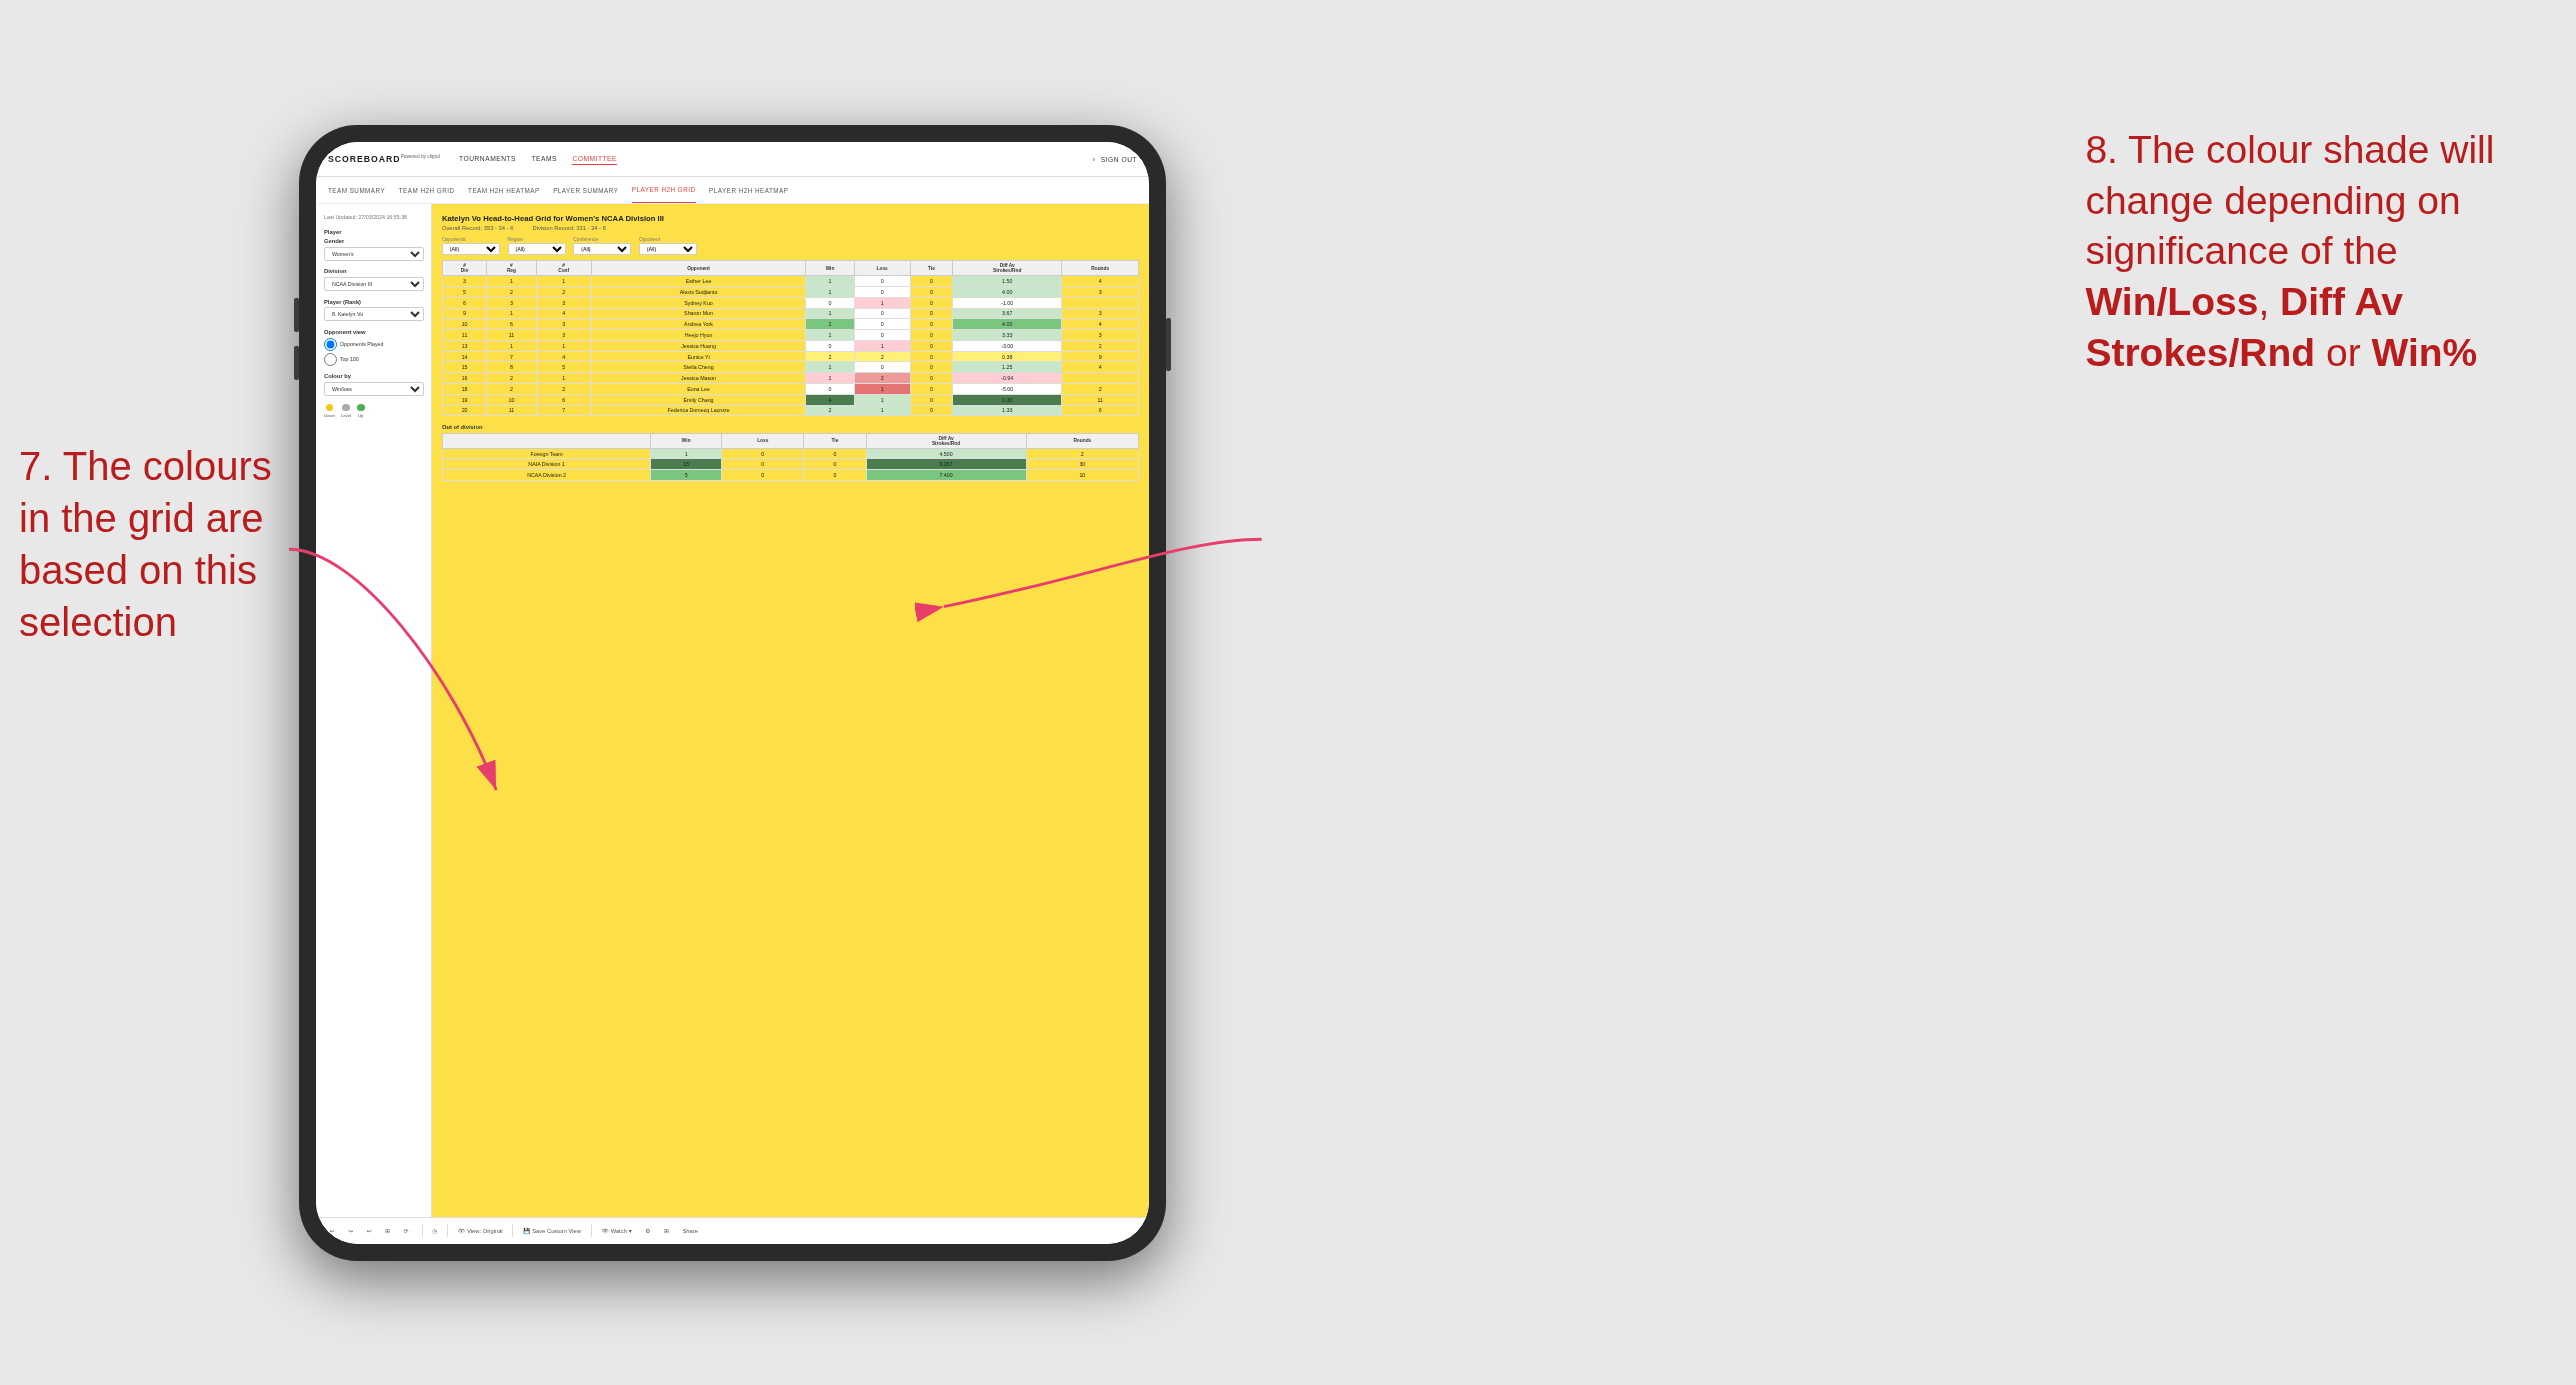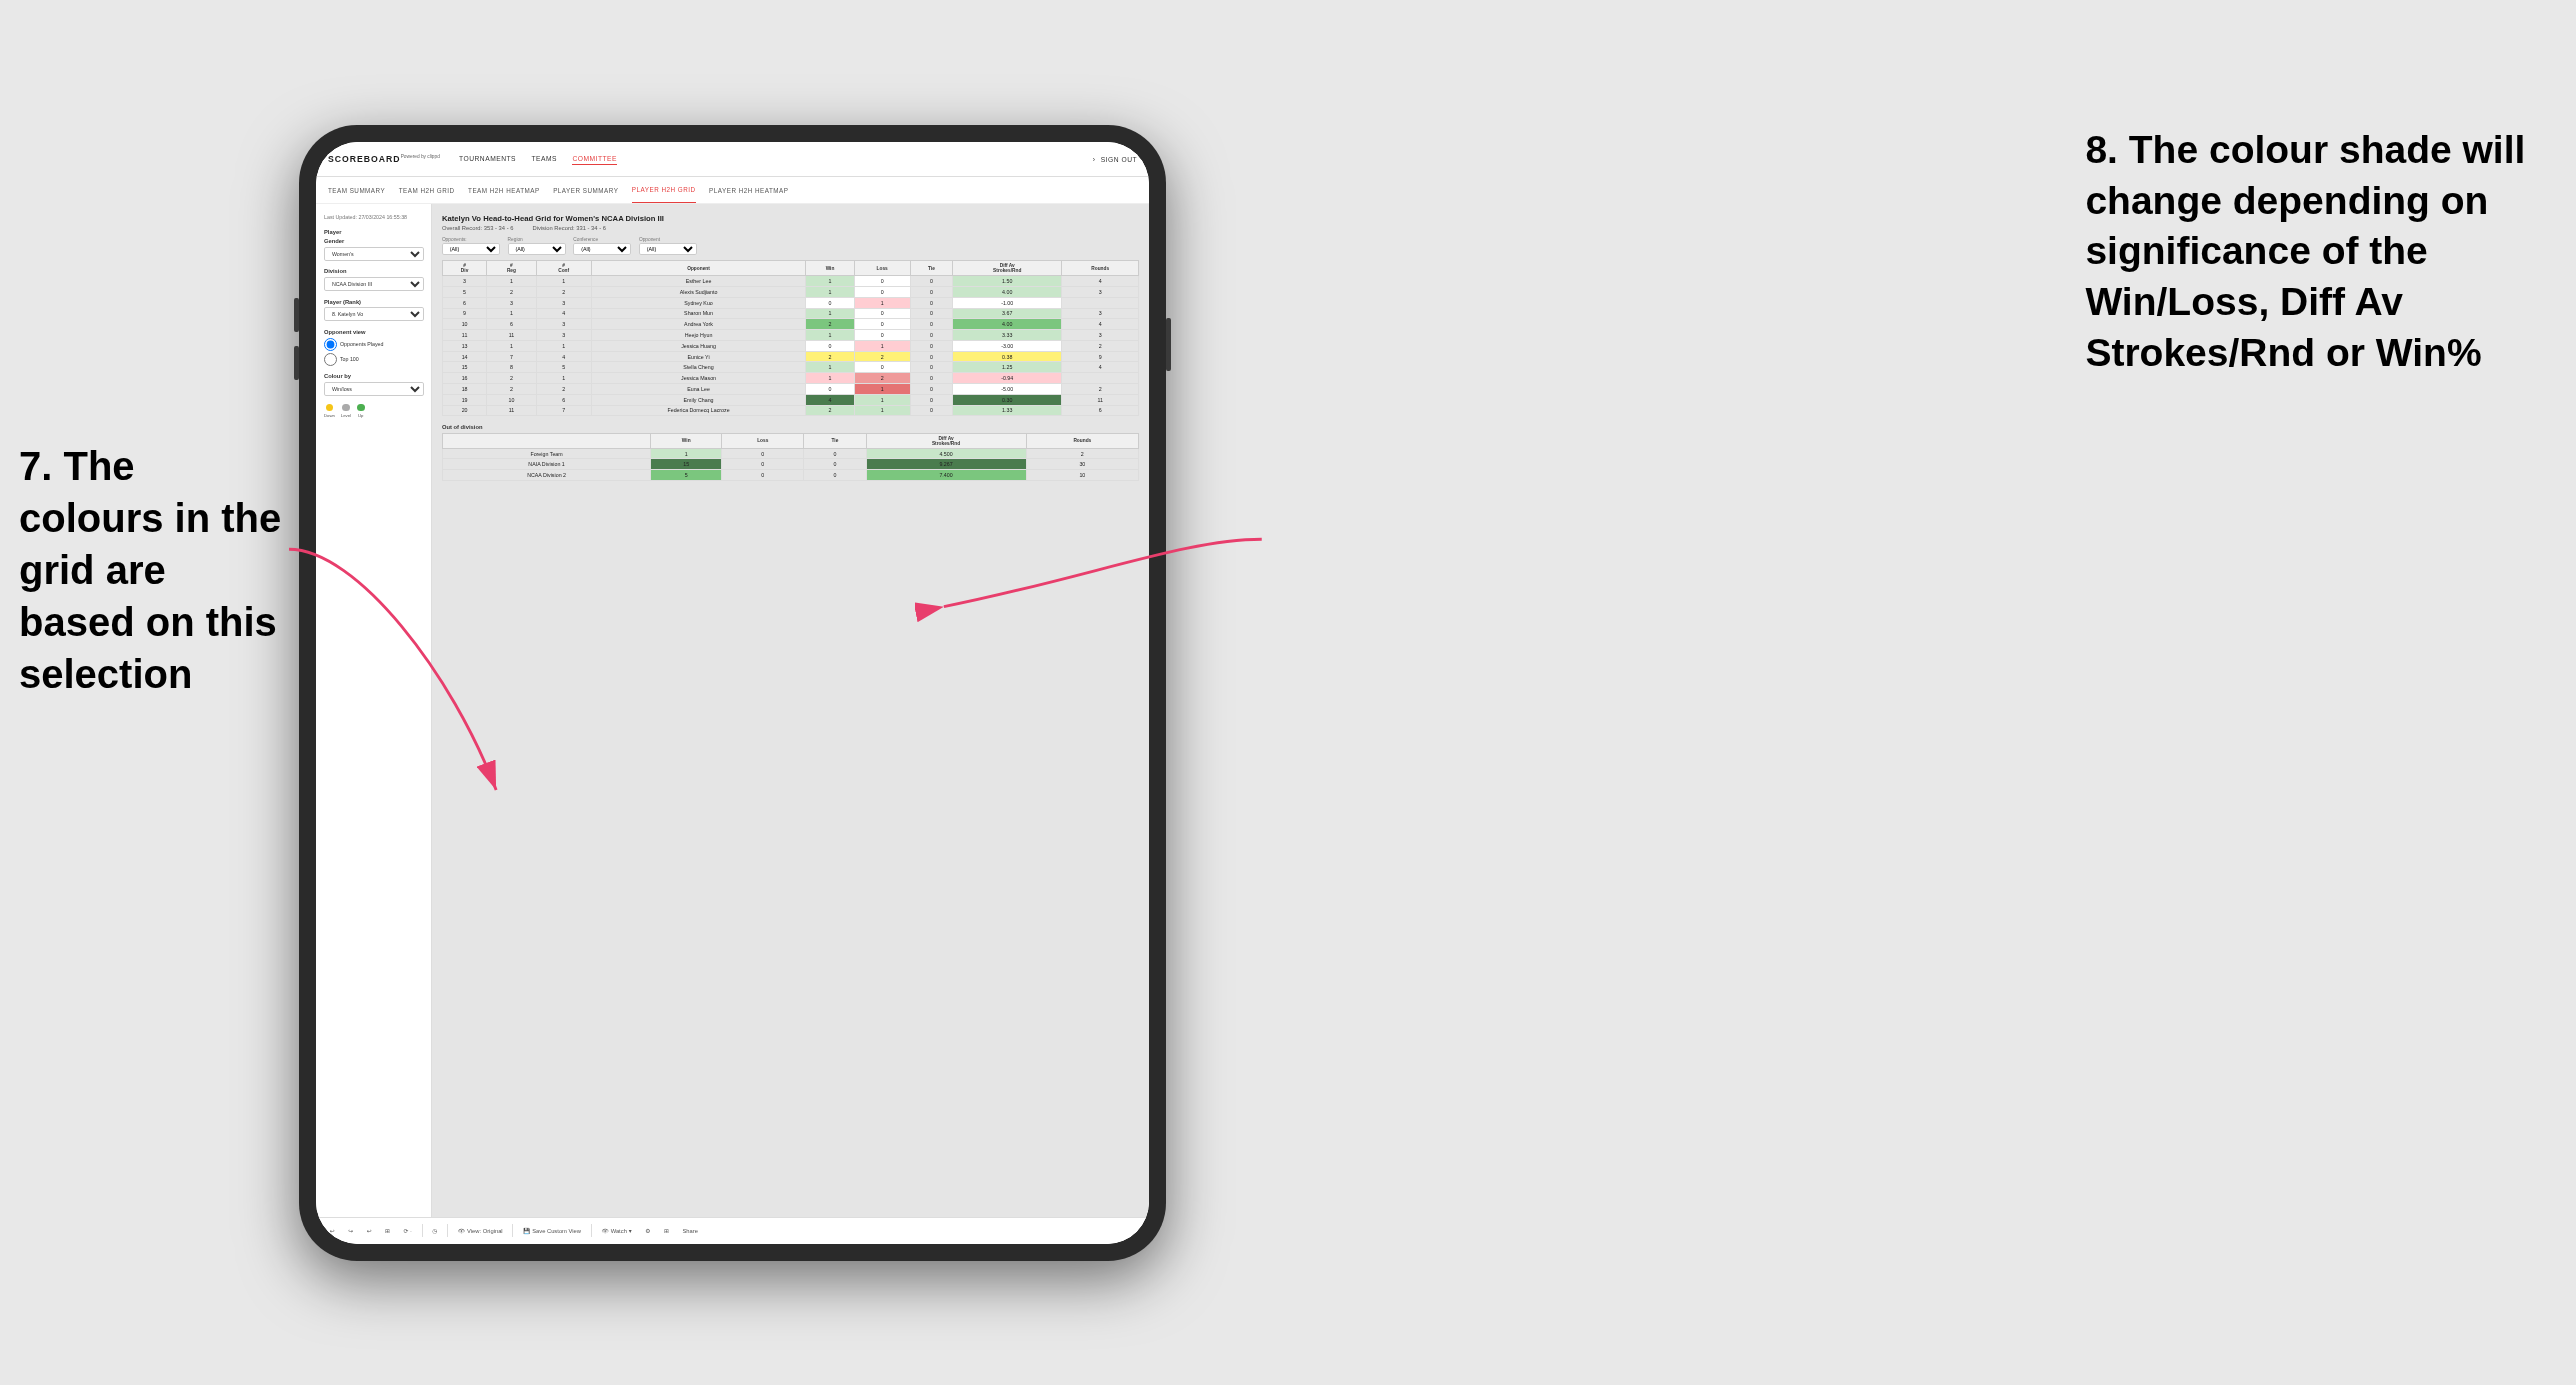--- a/index.html
+++ b/index.html
@@ -128,21 +128,21 @@
     .sub-nav-link.active {
       color: #e53e3e;
       border-bottom: 1.9px solid #e53e3e;
     }
 
     
     .main-content {
       flex: 1;
       display: flex;
       overflow: hidden;
-      background: #e5e5e5;
+      background: #fde047;
     }
 
     
     .sidebar {
       width: 116px;
       background: #fff;
       border-right: 1px solid #ddd;
       padding: 9.6px 7.7px;
       flex-shrink: 0;
       font-size: 5.8px;
@@ -327,22 +327,22 @@
     .toolbar-separator {
       width: 1px;
       height: 13.5px;
       background: #ddd;
     }
 
     
     .annotation {
       position: absolute;
       font-size: 40px;
-      color: #000000;
-      font-weight: bold;
+      color: #b91c1c;
+      font-weight: normal;
       line-height: 1.3;
     }
 
     .annotation-left {
       left: 19px;
       top: 404px;
       width: 270px;
       margin-top: 36px;
     }
 

